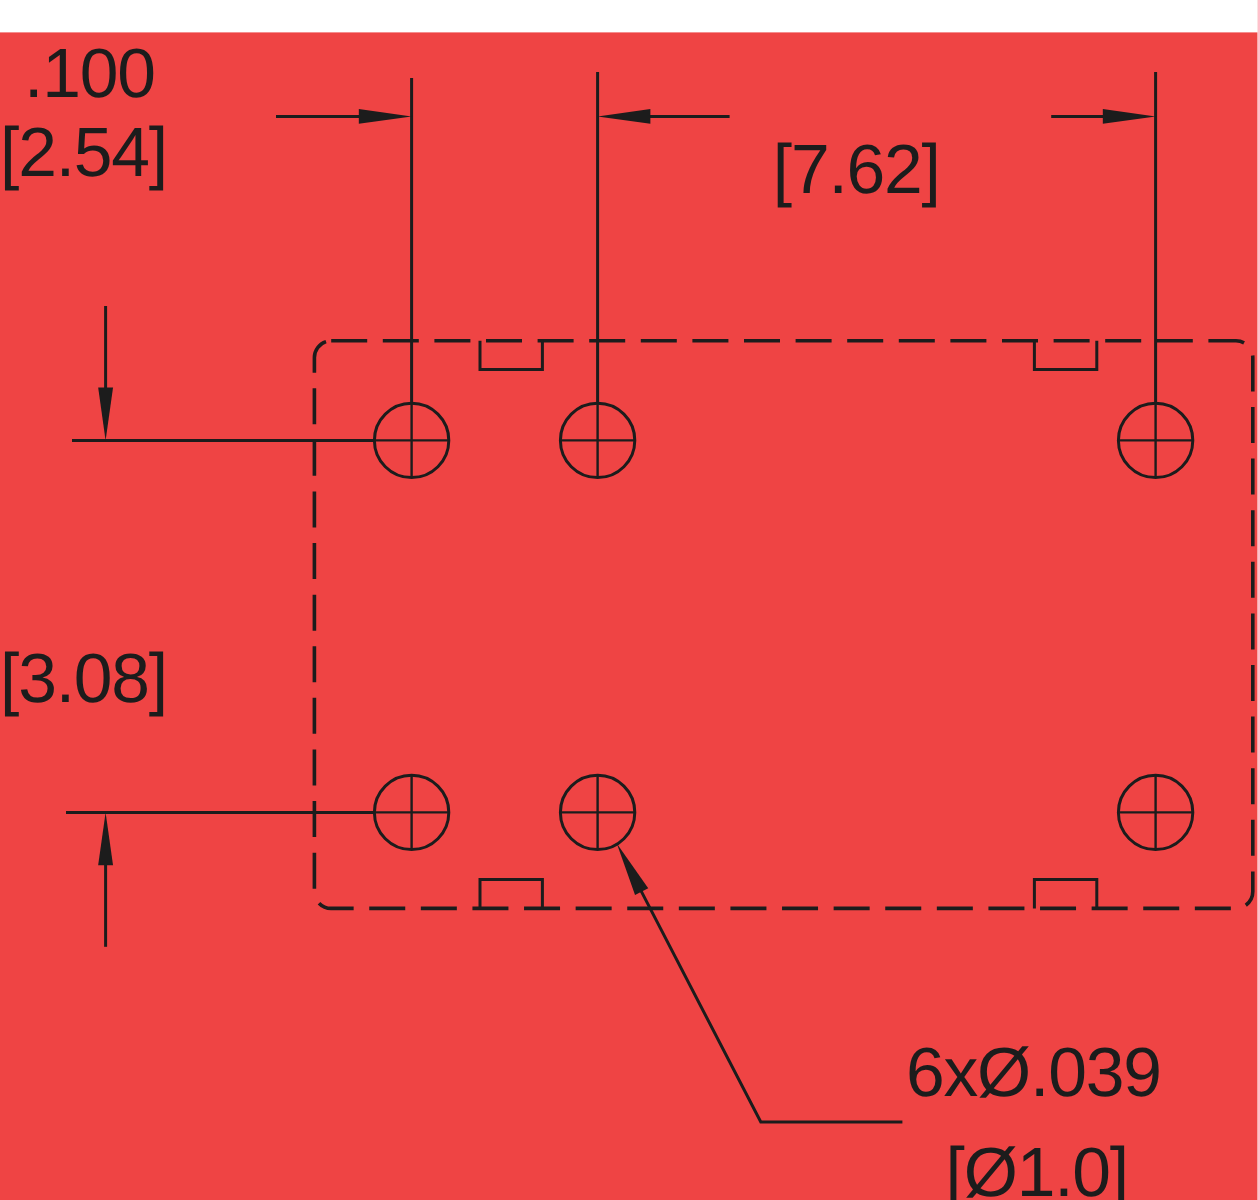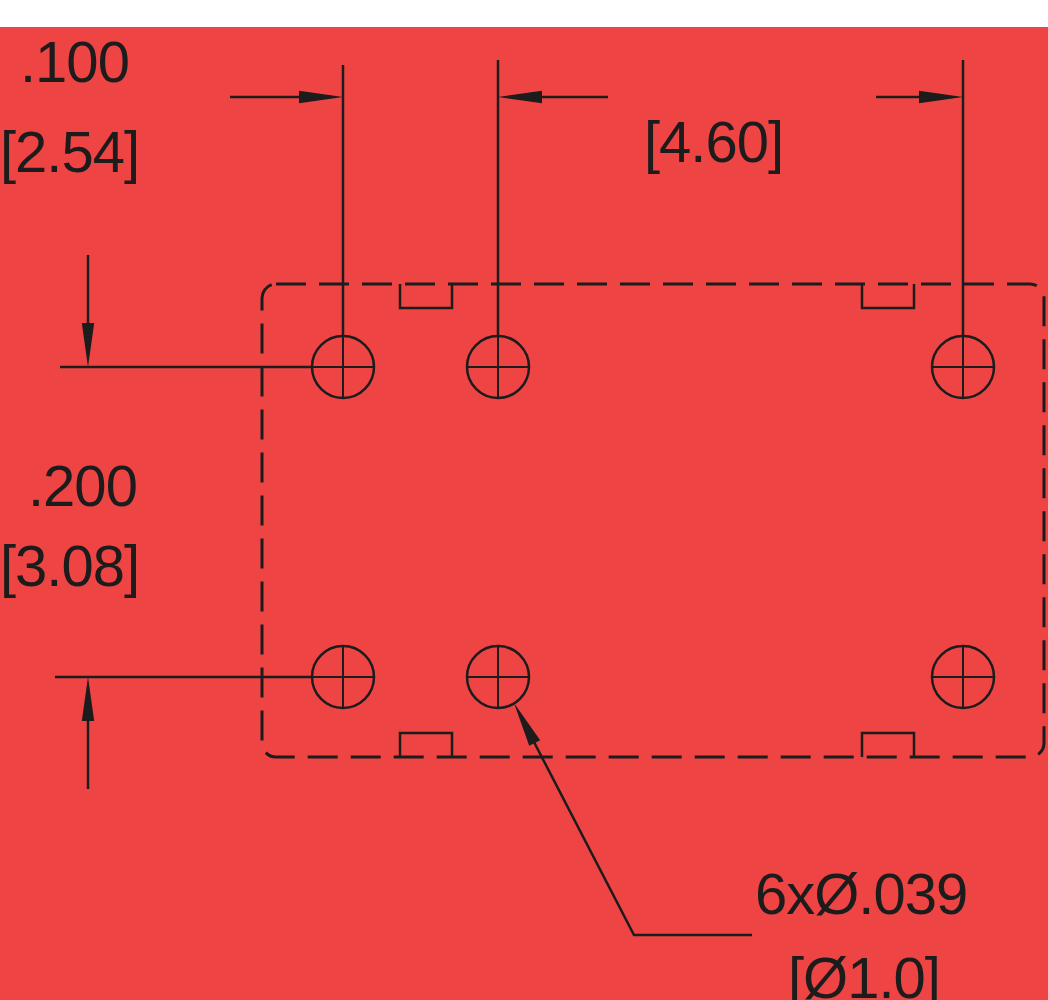--- a/index.html
+++ b/index.html
@@ -110,23 +110,22 @@
       <polygon class="arrow" points="88,650 81.8,694 94.2,694"></polygon>
     </g>
 
     <g>
       <polyline points="534,715 634,908 752,908" class="ln"></polyline>
       <polygon class="arrow" points="514,676 529.2,718.8 540.2,713.2"></polygon>
     </g>
   </svg>
 
   <div class="label" style="left:20px; top:6px;">.100</div>
-  <div class="label" style="left:0px; top:96px;">[2.54]</div>
+  <div class="label" style="left:0px; top:72px;">[2.54]</div>
 
-  <div class="label" style="left:644px; top:86px;">[4.60]</div>
+  <div class="label" style="left:644px; top:86px;">[7.62]</div>
 
-  <div class="label" style="left:28px; top:430px;">.200</div>
   <div class="label" style="left:0px; top:510px;">[3.08]</div>
 
   <div class="label" style="left:755px; top:838px;text-align:right;">6xØ.039</div>
   <div class="label" style="left:788px; top:922px;">[Ø1.0]</div>
 
 </div>
 
 </body></html>

